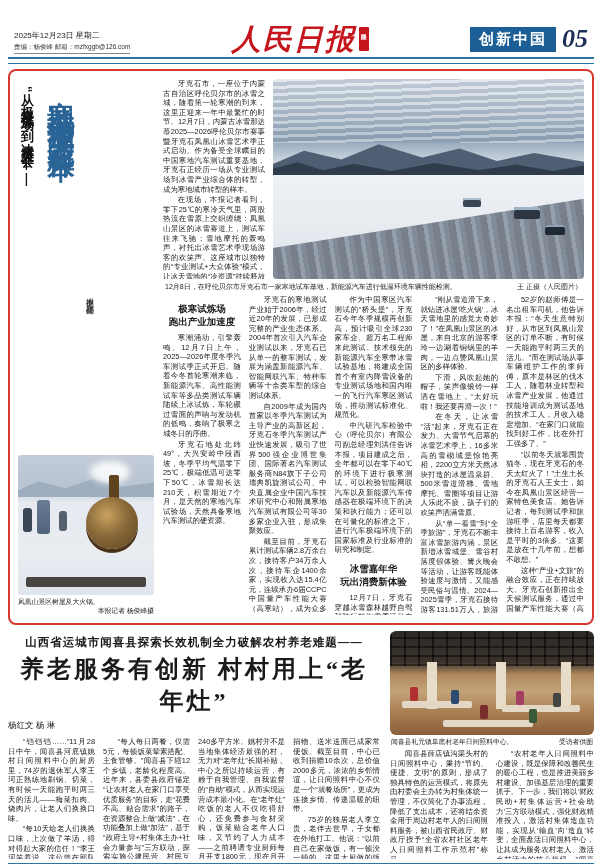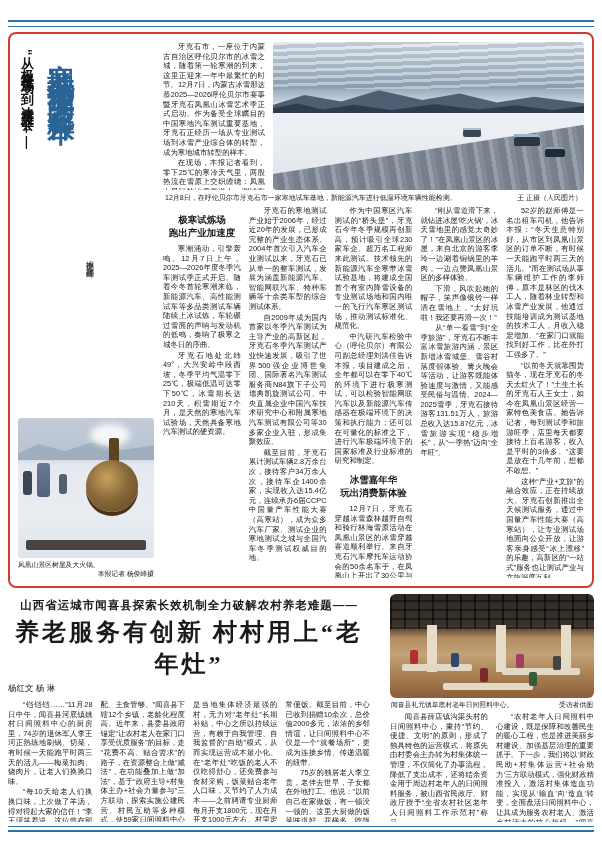--- a/index.html
+++ b/index.html
@@ -31,21 +31,21 @@
   .inset-chimney{position:absolute;right:26%;top:14%;width:10px;height:26px;background:#5e431f;border-radius:2px;}
   .inset-steam{position:absolute;right:18%;top:4%;width:40px;height:22px;border-radius:50%;background:rgba(255,255,255,.85);filter:blur(3px);}
   .inset-person{position:absolute;width:13px;height:34px;border-radius:3px;}
   .p1{left:14%;top:32%;background:linear-gradient(#6a7d94,#51637a);}
   .p2{left:4%;top:38%;width:9px;height:24px;background:#3c4654;}
   .p3{left:30%;top:40%;width:8px;height:20px;background:#55606e;}
   .inset-table{position:absolute;bottom:6%;left:6%;right:6%;height:10px;background:#4a4440;border-radius:2px;}
   .inset-cap{font-size:6.8px;line-height:9px;color:#222;padding-top:2px;}
   .inset-cap .credit{display:block;text-align:right;}
   .main-col{flex:1;display:flex;flex-direction:column;min-width:0;}
-  .row1{display:grid;grid-template-columns:102px 1fr;gap:8px;height:148px;}
+  .row1{display:grid;grid-template-columns:102px 1fr;gap:8px;height:200px;}
   .lead{overflow:hidden;text-align:justify;}
   .big-photo{position:relative;border-radius:4px;overflow:hidden;
      background:linear-gradient(180deg,#d9e0e9 0%,#c2cdd9 10%,#a7b7c7 22%,#8fa3b6 30%,#eef1f5 47%,#e8ecf1 72%,#dde3ea 100%);}
   .bp-streaks{position:absolute;top:0;left:0;right:0;height:32%;
      background:repeating-linear-gradient(178deg,rgba(255,255,255,.35) 0 3px,rgba(120,140,160,.25) 3px 7px);}
   .bp-hill{position:absolute;top:26%;left:0;right:0;height:22%;background:#4e5f74;
      clip-path:polygon(0 75%,10% 45%,22% 65%,34% 30%,48% 60%,60% 40%,72% 68%,84% 50%,100% 70%,100% 100%,0 100%);}
   .bp-treeline{position:absolute;top:40%;left:0;right:0;height:8%;background:#2f3c4c;
      clip-path:polygon(0 60%,8% 20%,16% 70%,26% 30%,38% 75%,52% 25%,66% 70%,78% 35%,90% 75%,100% 40%,100% 100%,0 100%);}
   .bp-road{position:absolute;bottom:-24%;right:-12%;width:120%;height:52%;transform:rotate(-9deg);
@@ -54,21 +54,21 @@
   .car1{right:14%;bottom:30%;width:26px;height:12px;box-shadow:inset 0 3px 0 #9fb4c6;}
   .car2{right:33%;bottom:36%;width:18px;height:9px;background:#3a4document;background:#3a4654;box-shadow:inset 0 2px 0 #aebfd0;}
   .car3{right:6%;bottom:22%;width:20px;height:10px;background:#202a34;box-shadow:inset 0 2px 0 #8ea2b4;}
   .photo-cap-row{display:flex;justify-content:space-between;align-items:center;font-size:7px;color:#222;height:14px;padding:1px 2px;}
   .photo-cap-row .credit{white-space:nowrap;margin-left:10px;}
   .row2{display:grid;grid-template-columns:repeat(5,1fr);gap:8px;flex:1;overflow:hidden;}
   .col{overflow:hidden;text-align:justify;min-width:0;}
   .para{font-size:7.4px;line-height:9.6px;text-indent:2em;margin:0 0 1px 0;}
   .sub{font-size:9.5px;font-weight:bold;text-align:center;line-height:13px;margin:7px 0 5px 0;white-space:pre-line;text-indent:0;}
   
-  .bottom-article{margin:6px 8px 0 8px;display:flex;gap:20px;height:228px;}
+  .bottom-article{margin:6px 8px 0 8px;display:flex;gap:10px;height:228px;}
   .ba-left{flex:1;min-width:0;display:flex;flex-direction:column;}
   .ba-kicker{text-align:center;font-size:11.5px;font-weight:bold;letter-spacing:1px;margin:4px 0 2px 0;}
   .ba-title{text-align:center;font-size:24px;font-weight:900;font-family:"Liberation Serif",serif;margin:1px 0 3px 0;letter-spacing:3px;}
   .ba-byline{text-align:left;font-size:8.5px;margin:0 0 5px 0;color:#222;}
   .ba-body{column-count:4;column-gap:8px;flex:1;overflow:hidden;text-align:justify;}
   .ba-right{width:204px;flex:none;display:flex;flex-direction:column;}
   .ba-photo{position:relative;height:104px;border-radius:6px;overflow:hidden;
      background:linear-gradient(180deg,#2e2a26 0%,#3a332c 30%,#b08a5e 42%,#c3a379 58%,#a97f52 78%,#8a5f3a 100%);}
   .bap-grid{position:absolute;top:0;left:0;right:0;height:34%;
      background:repeating-linear-gradient(90deg,rgba(0,0,0,.5) 0 2px,transparent 2px 14px),
@@ -83,20 +83,34 @@
   .pe5{left:44%;bottom:15%;background:#7a2c2c;} .pe6{left:68%;bottom:12%;background:#365a3a;}
   .ba-cap{display:flex;justify-content:space-between;font-size:6.8px;color:#222;padding:2px 1px;}
   .ba-body2{column-count:2;column-gap:8px;flex:1;overflow:hidden;text-align:justify;}
   .bottom-rule{margin:4px 8px 0 8px;border-top:1px solid #2e74a0;border-bottom:2px solid #2e74a0;height:3px;}
 </style>
 </head>
 <body>
 
 <div class="page">
 
+  <header class="hdr">
+    <div class="hdr-left">
+      <div>2025年12月23日  星期二</div>
+      <div class="editor">责编：杨俊峰    邮箱：mzfxggb@126.com</div>
+    </div>
+    <div class="hdr-center">
+      <span class="mast-title">人民日报</span>
+      <span class="mast-tag">海外版</span>
+    </div>
+    <div class="hdr-right">
+      <span class="section-box">创新中国</span>
+      <span class="page-no">05</span>
+    </div>
+  </header>
   <div class="hdr-rule"></div>
 
   <section class="top-article">
     <aside class="rail">
       <div class="headline-v">
         <div class="kicker-v">从“极寒试炼场”到“冰雪英雄会”——</div>
         <h1 class="title-v">寒地城市转型的牙克石样本</h1>
         <div class="byline-v">本报记者 杨俊峰</div>
       </div>
       <figure class="inset-photo" style="margin:auto 0 0 0;">
@@ -150,20 +164,21 @@
         <div class="col">
             <div class="para">作为中国寒区汽车测试的“桥头堡”，牙克石今年冬季规模再创新高，预计吸引全球230家车企、超万名工程师来此测试。技术领先的新能源汽车全寒带冰雪试验基地，将建成全国首个有室内降雪设备的专业测试场地和国内唯一的飞行汽车寒区测试场，推动测试标准化、规范化。</div>
             <div class="para">中汽研汽车检验中心（呼伦贝尔）有限公司副总经理刘洪佳告诉本报，项目建成之后，全年都可以在零下40℃的环境下进行极寒测试，可以检验智能网联汽车以及新能源汽车传感器在极端环境下的决策和执行能力；还可以在可量化的标准之下，进行汽车极端环境下的国家标准及行业标准的研究和制定。</div>
             <div class="sub">冰雪嘉年华
 玩出消费新体验</div>
             <div class="para">12月7日，牙克石穿越冰雪森林越野自驾和骑行林海雪原活动在凤凰山景区的冰雪穿越赛道顺利举行。来自牙克石汽车摩托车运动协会的50余名车手，在凤凰山上开出了30公里与50公里的穿越线路，一台台越野车、一辆辆雪地摩托在冰雪中驰骋，尽享冬日雪原的乐趣。</div>
           </div>
         <div class="col">
             <div class="para">“刚从雪道滑下来，就钻进冰屋‘吃火锅’，冰天雪地里的感觉太奇妙了！”在凤凰山景区的冰屋，来自北京的游客李玲一边涮着铜锅里的羊肉，一边点赞凤凰山景区的多样体验。</div>
             <div class="para">下滑，风吹起她的帽子，笑声像银铃一样洒在雪地上，“太好玩啦！我还要再滑一次！”</div>
+            <div class="para">在冬天，让冰雪“活”起来，牙克石正在发力。大雪节气启幕的冰雪艺术季上，16多米高的雪砌城堡惊艳亮相，2200立方米天然冰块打造的冰屋温泉群、500米雪道滑梯、雪地摩托、雪圈等项目让游人乐此不疲，孩子们的欢笑声洒满雪原。</div>
             <div class="para">从“单一看雪”到“全季旅游”，牙克石不断丰富冰雪旅游内涵，景区新增冰雪城堡、雪谷村落度假体验、篝火晚会等活动，让游客既能体验速度与激情，又能感受民俗与温情。2024—2025雪季，牙克石接待游客131.51万人，旅游总收入达15.87亿元，冰雪旅游实现“稳步增长”，从“一季热”迈向“全年旺”。</div>
           </div>
         <div class="col">
             <div class="para">52岁的赵师傅是一名出租车司机，他告诉本报：“冬天生意特别好，从市区到凤凰山景区的订单不断，有时候一天能跑平时两三天的活儿。”而在测试场从事车辆维护工作的李师傅，原本是林区的伐木工人，随着林业转型和冰雪产业发展，他通过技能培训成为测试基地的技术工人，月收入稳定增加。“在家门口就能找到好工作，比在外打工强多了。”</div>
             <div class="para">“以前冬天就靠囤货猫冬，现在牙克石的冬天太红火了！”土生土长的牙克石人王女士，如今在凤凰山景区经营一家特色美食店。她告诉记者，每到测试季和旅游旺季，店里每天都要接待上百名游客，收入是平时的3倍多。“这要是放在十几年前，想都不敢想。”</div>
             <div class="para">这种“产业+文旅”的融合效应，正在持续放大。牙克石创新推出全天候测试服务，通过中国量产车性能大赛（高寒站），让专业测试场地面向公众开放，让游客亲身感受“冰上漂移”的乐趣，高新区的“一站式”服务也让测试产业与文旅深度互利。</div>
           </div>
       </div>
     </div>
   </section>

